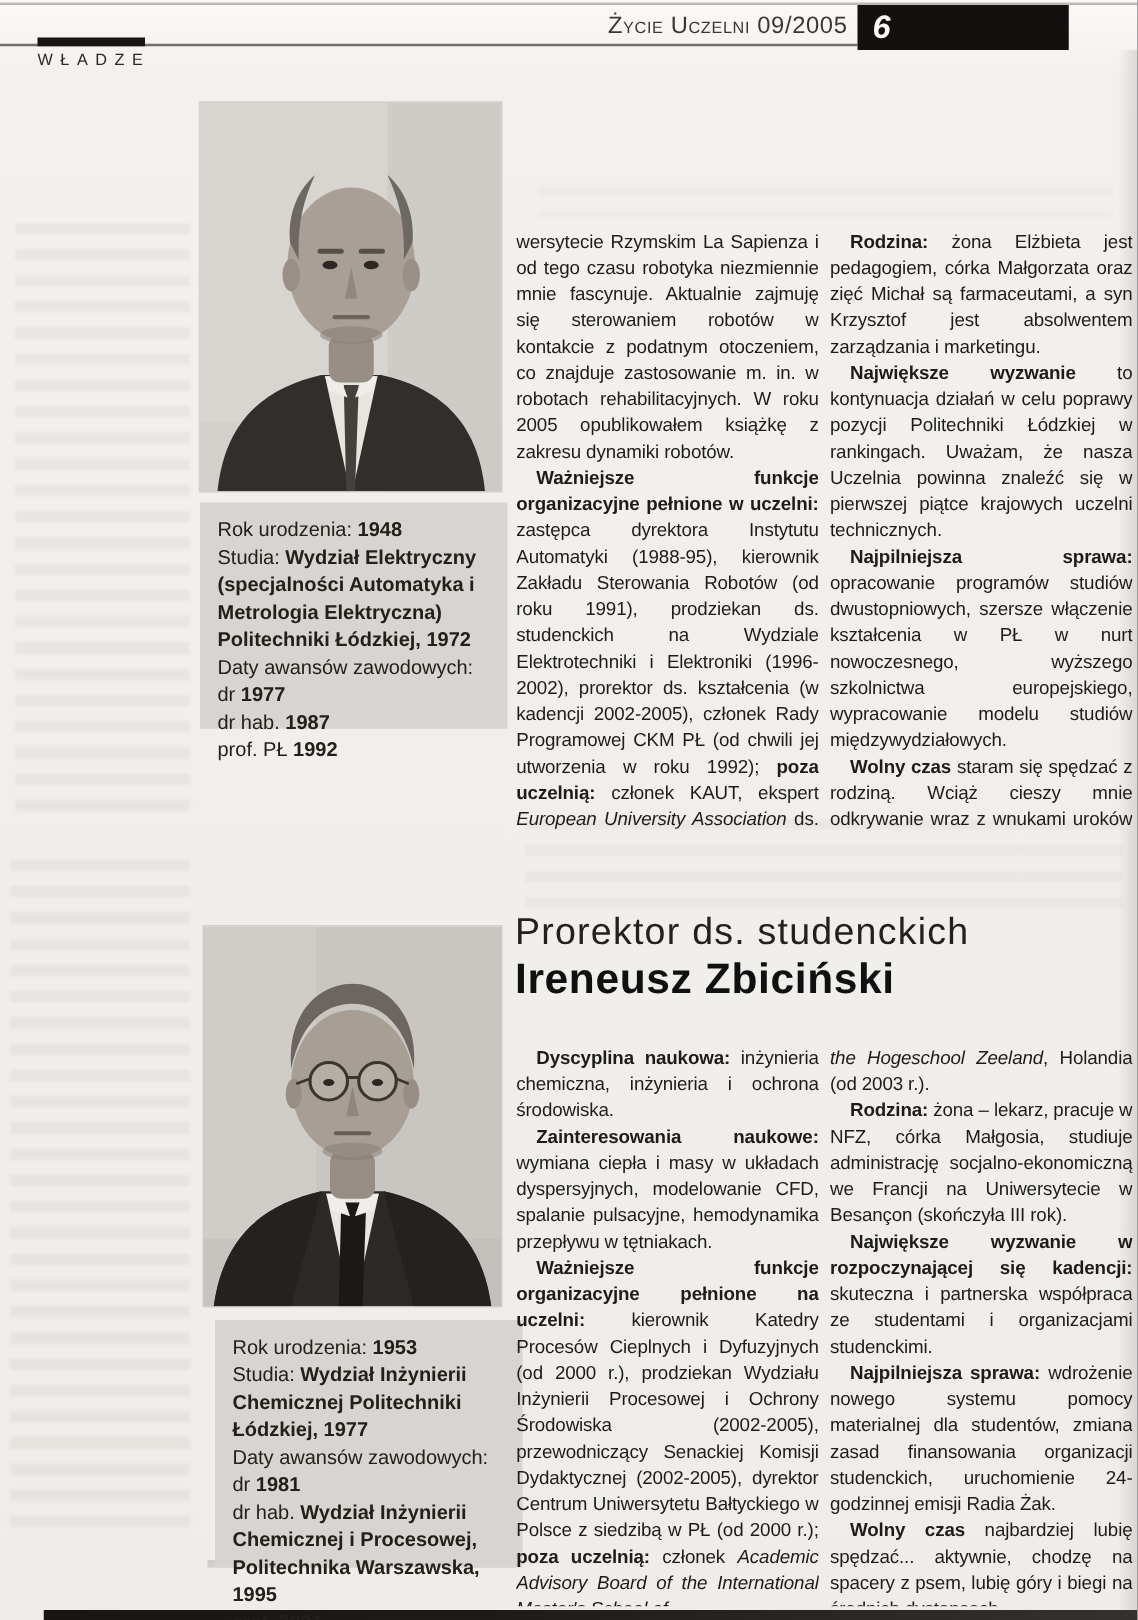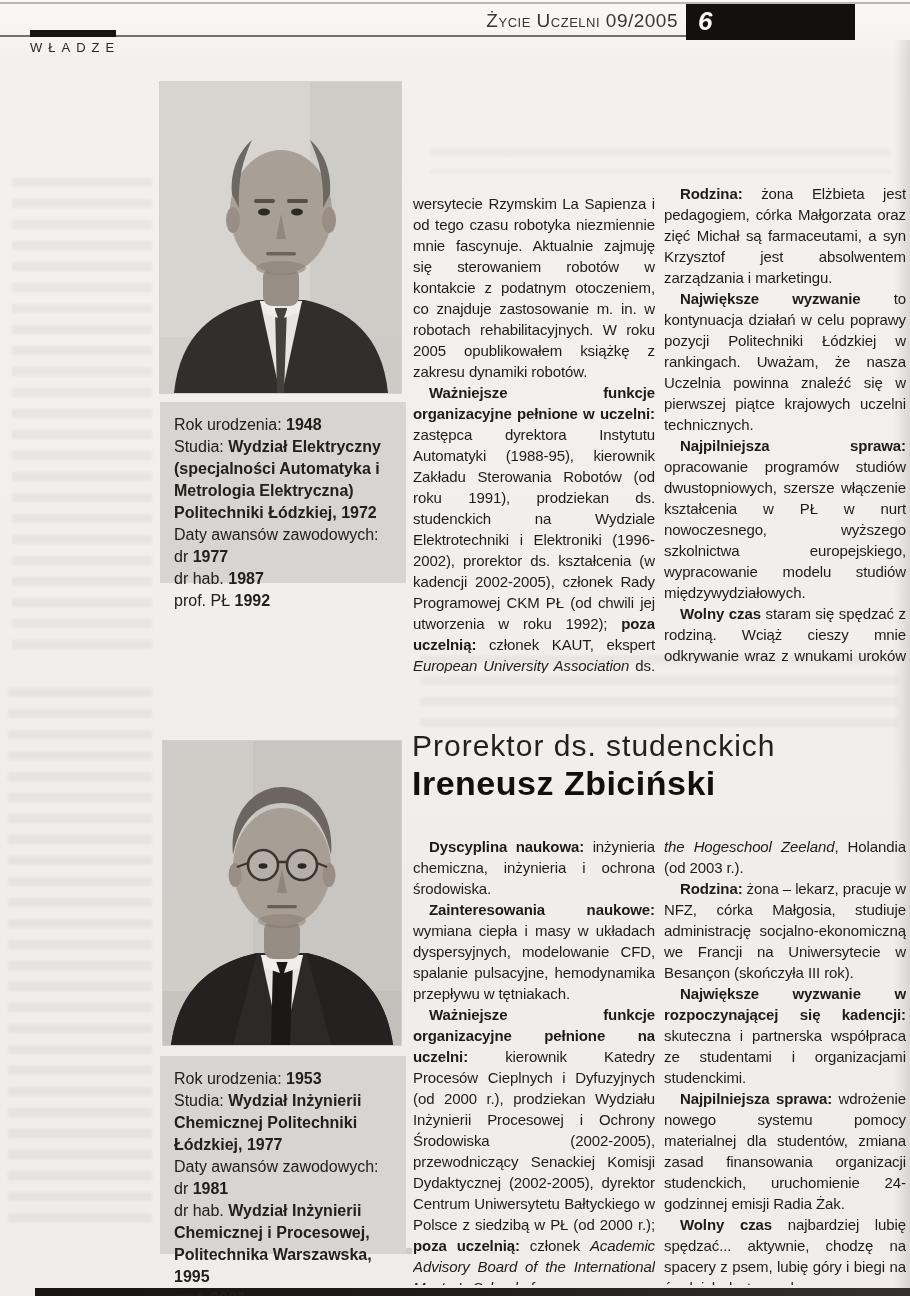--- a/index.html
+++ b/index.html
@@ -18,33 +18,33 @@
   .section-label{position:absolute;left:30px;top:40px;font-size:13px;letter-spacing:6px;color:#2b2927;text-align:center;}
   
   .photo{position:absolute;box-shadow:0 0 0 1px rgba(120,115,110,.25);}
   .photo svg{display:block;}
   #photo1{left:160px;top:82px;width:241px;height:311px;}
   #photo2{left:163px;top:741px;width:238px;height:304px;}
   
   .caption{position:absolute;left:160px;width:246px;background:#d7d5d1;
         padding:12px 10px 10px 14px;box-sizing:border-box;font-size:16px;line-height:22px;color:#222019;}
   #caption1{top:402px;height:181px;}
-  #caption2{top:1056px;height:198px;}
+  #caption2{top:1056px;height:198px;margin-left:12px;}
   .cap-line{margin:0;}
   
   .role-line{position:absolute;left:412px;font-size:30px;font-weight:400;letter-spacing:1px;color:#23211e;}
   .name-line{position:absolute;left:412px;font-size:34px;font-weight:bold;letter-spacing:.5px;color:#111010;}
   #role1{top:74px;} #name1{top:109px;}
   #role2{top:729px;} #name2{top:764px;}
   
   .col{position:absolute;width:242px;font-size:15px;line-height:21px;text-align:justify;
        overflow:hidden;color:#1d1c1a;letter-spacing:-.1px;}
   #underphoto1{position:absolute;left:160px;top:594px;width:246px;height:78px;
        font-size:15px;line-height:21px;text-align:justify;overflow:hidden;color:#1d1c1a;}
-  #s1c1{left:413px;top:193px;height:480px;}
+  #s1c1{left:413px;top:183px;height:480px;}
   #s1c2{left:664px;top:183px;height:480px;}
   #s2c1{left:413px;top:836px;height:449px;}
   #s2c2{left:664px;top:836px;height:449px;}
   .para{margin:0;}
   .para.ind{text-indent:16px;}
   .rb{font-weight:bold;}
   .ri{font-style:italic;}
   
   .ghost{position:absolute;filter:blur(1.3px);opacity:.5;pointer-events:none;
        background:repeating-linear-gradient(180deg,rgba(122,115,106,.17) 0 9px,rgba(122,115,106,0) 9px 21px);}

